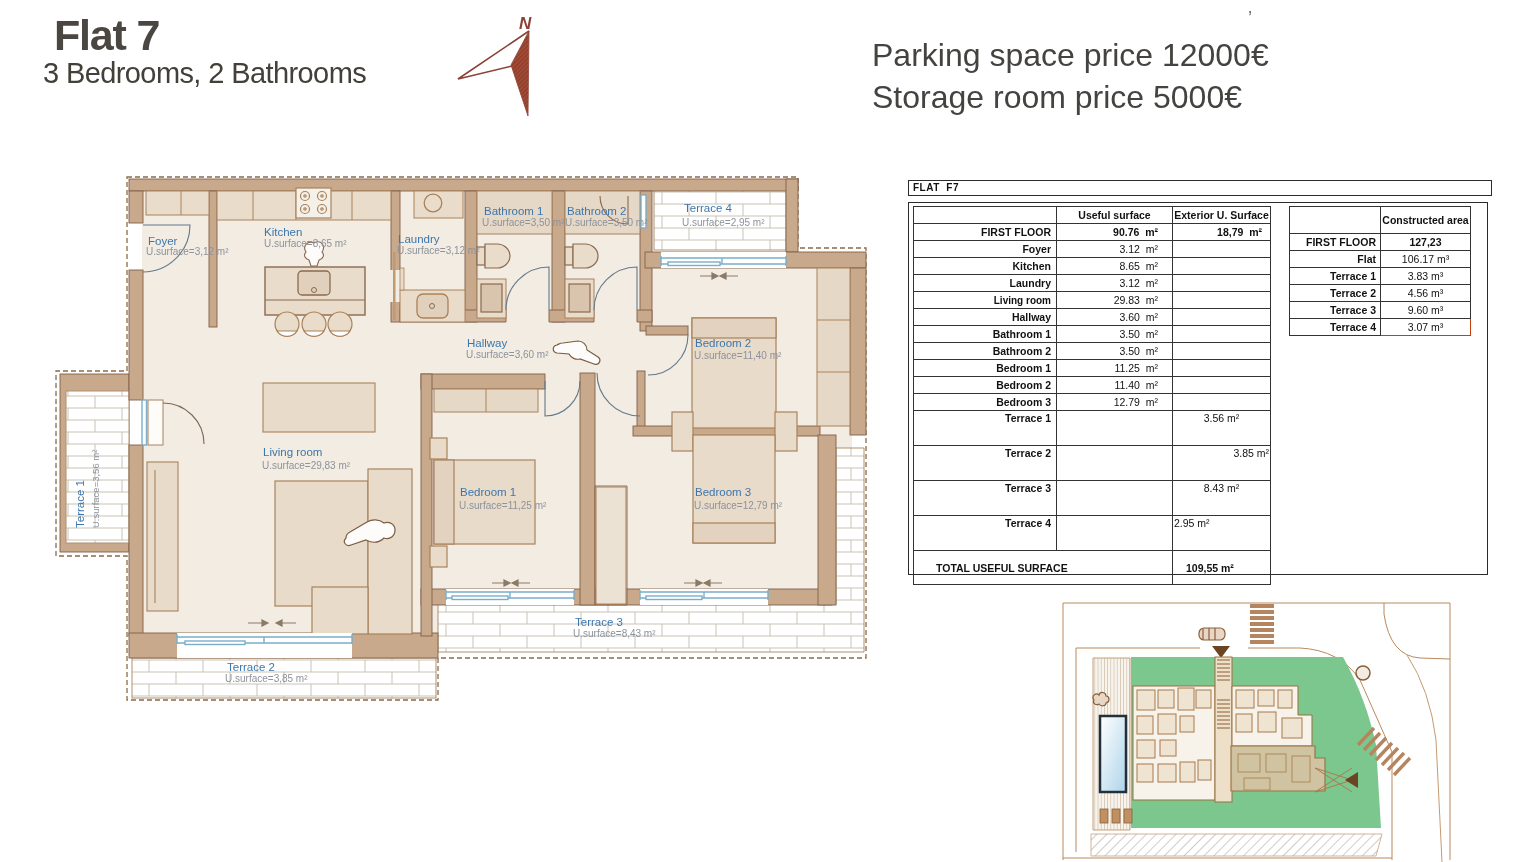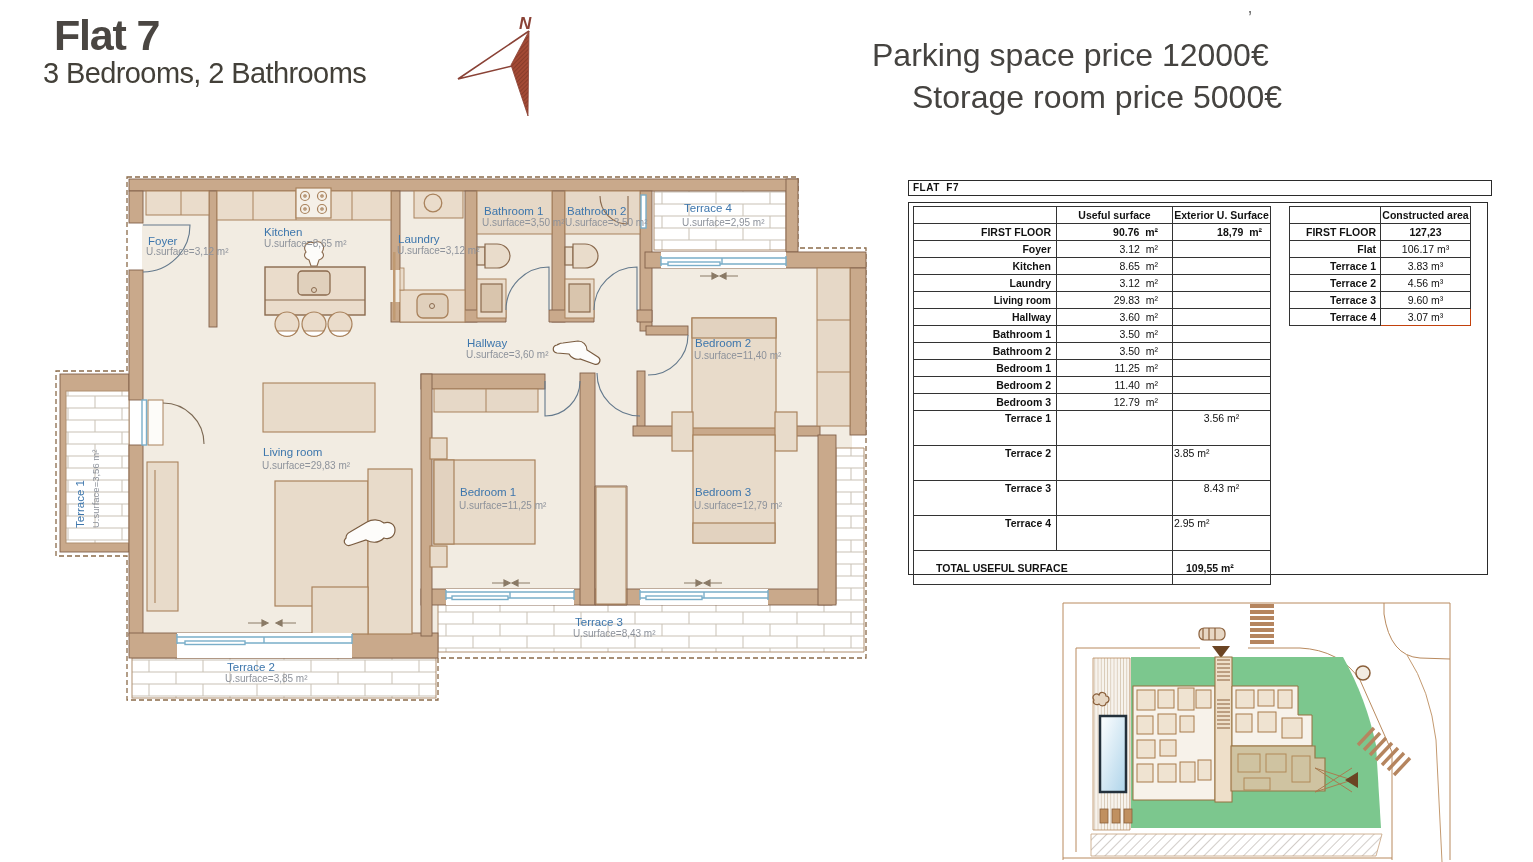--- a/index.html
+++ b/index.html
@@ -9,21 +9,21 @@
 </style>
 </head>
 <body>
 
 <div class="abs" style="left:54px;top:11px;font-size:43px;font-weight:bold;color:#4a4642;letter-spacing:-1.2px;">Flat 7</div>
 
 <div class="abs" style="left:43px;top:57px;font-size:29px;color:#434039;letter-spacing:-0.6px;">3 Bedrooms, 2 Bathrooms</div>
 
 <div class="abs" style="left:872px;top:37px;font-size:32px;color:#454340;">Parking space price 12000€</div>
 
-<div class="abs" style="left:872px;top:79px;font-size:32px;color:#454340;margin-left:40px;">Storage room price 5000€</div>
+<div class="abs" style="left:872px;top:79px;font-size:32px;color:#454340;">Storage room price 5000€</div>
 
 <div class="abs" style="left:1248px;top:8px;font-size:18px;color:#6a6a6a;">’</div>
 
 <svg class="abs" style="left:440px;top:5px;" width="120" height="120" viewBox="440 5 120 120">
   <defs>
     <pattern id="redhatch" width="3" height="3" patternTransform="rotate(45)" patternUnits="userSpaceOnUse">
       <rect width="3" height="3" fill="#a34a35"></rect>
       <line x1="0" y1="0" x2="0" y2="3" stroke="#7c3526" stroke-width="1.4"></line>
     </pattern>
   </defs>
@@ -538,21 +538,21 @@
 
   <tr style="height:35px;">
         <td style="border:1px solid #333;font-weight:bold;padding-right:5px;vertical-align:top;">Terrace 1</td>
         <td style="border:1px solid #333;"></td>
         <td style="border:1px solid #333;text-align:center;vertical-align:top;">3.56 m²</td>
       </tr>
 
   <tr style="height:35px;">
         <td style="border:1px solid #333;font-weight:bold;padding-right:5px;vertical-align:top;">Terrace 2</td>
         <td style="border:1px solid #333;"></td>
-        <td style="border:1px solid #333;text-align:left;vertical-align:top;">3.85 m²</td>
+        <td style="border:1px solid #333;text-align:right;vertical-align:top;">3.85 m²</td>
       </tr>
 
   <tr style="height:35px;">
         <td style="border:1px solid #333;font-weight:bold;padding-right:5px;vertical-align:top;">Terrace 3</td>
         <td style="border:1px solid #333;"></td>
         <td style="border:1px solid #333;text-align:center;vertical-align:top;">8.43 m²</td>
       </tr>
 
   <tr style="height:35px;">
         <td style="border:1px solid #333;font-weight:bold;padding-right:5px;vertical-align:top;">Terrace 4</td>
@@ -567,21 +567,21 @@
   </tbody>
 </table>
 
 <table class="abs" style="left:1289px;top:206px;border-collapse:collapse;table-layout:fixed;font-size:10.5px;color:#111;" cellspacing="0">
   <colgroup>
       <col style="width:91px">
       <col style="width:90px">
     </colgroup>
   <tbody>
 
-  <tr style="height:17px;">
+  <tr style="height:27px;">
         <td style="border:1px solid #333;"></td>
         <td style="border:1px solid #333;text-align:center;font-weight:bold;">Constructed area</td>
       </tr>
 
   <tr style="height:17px;">
         <td style="border:1px solid #333;text-align:right;font-weight:bold;padding-right:4px;">FIRST FLOOR</td>
         <td style="border:1px solid #333;text-align:center;font-weight:bold;">127,23</td>
       </tr>
 
   <tr style="height:17px;">

